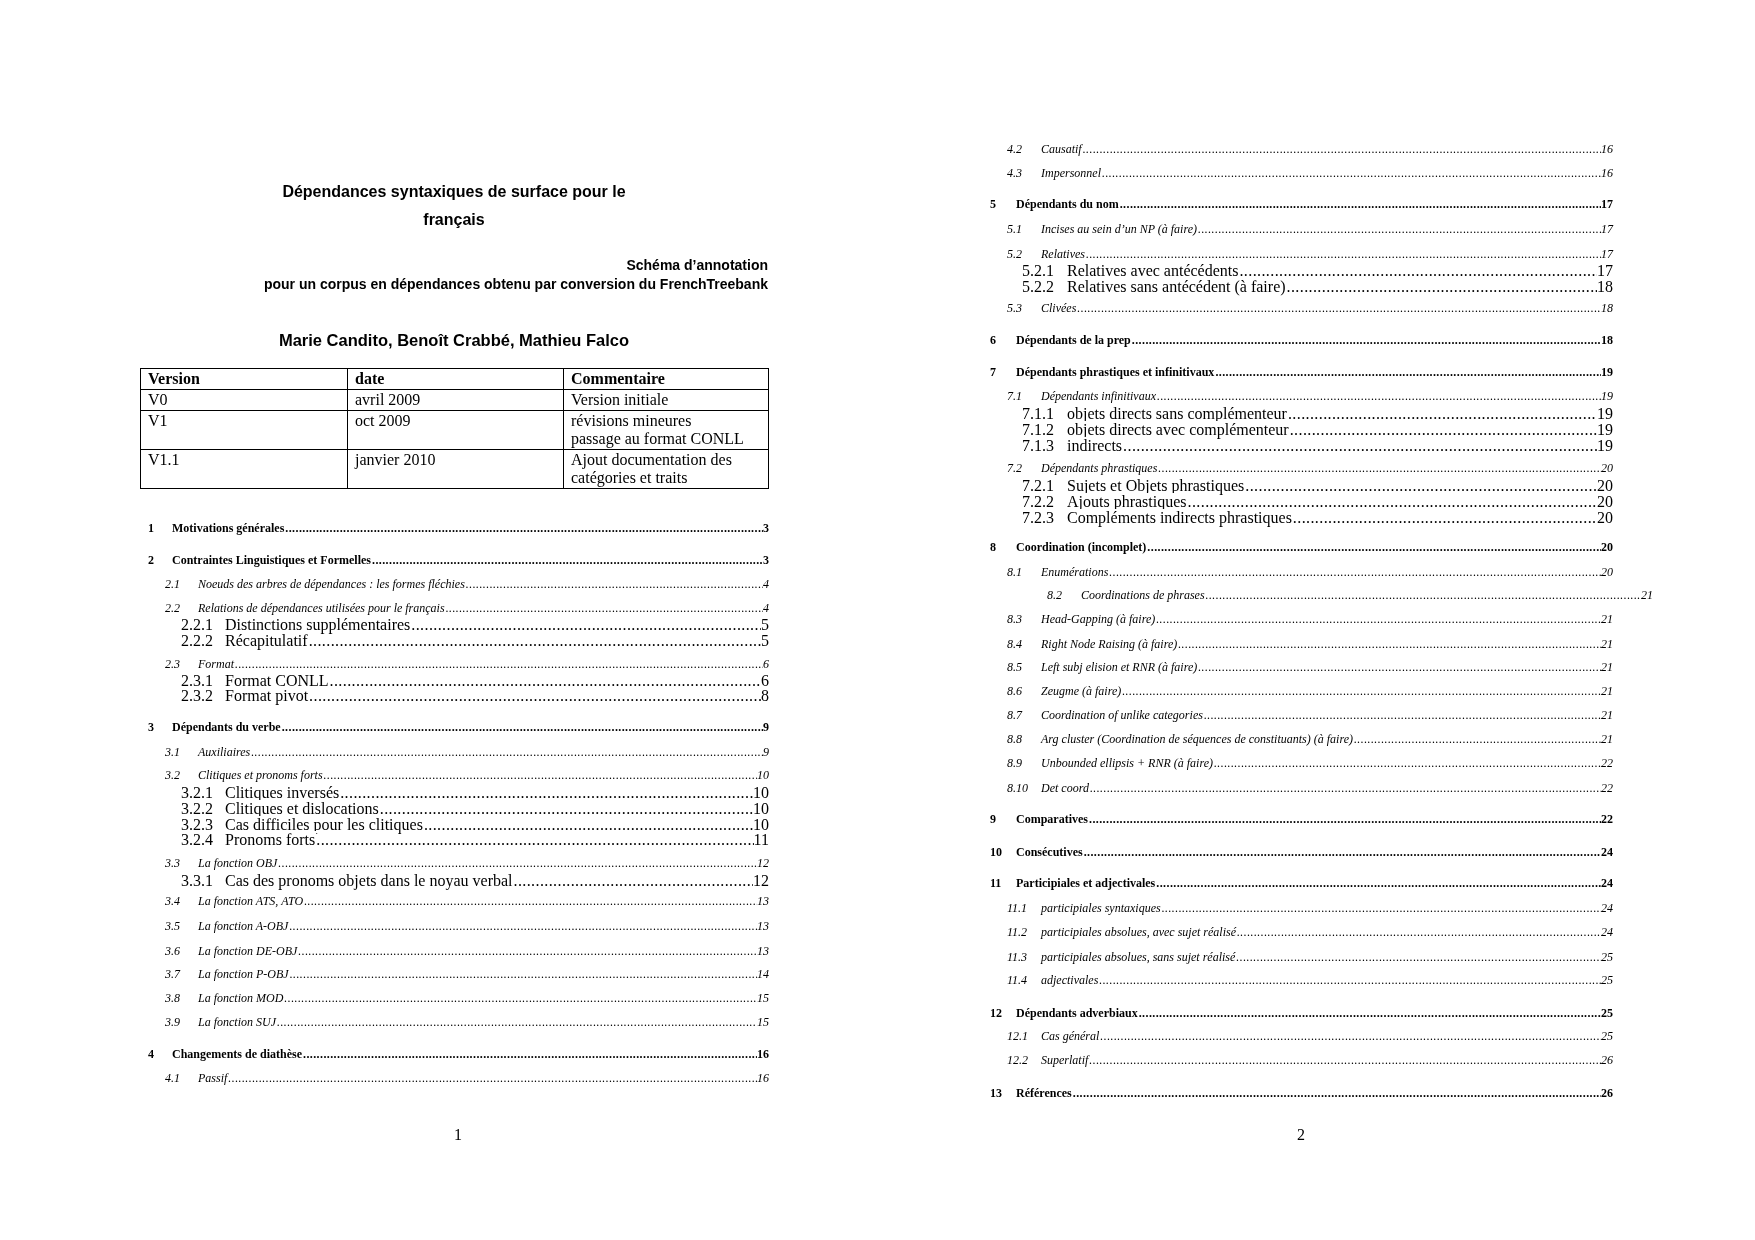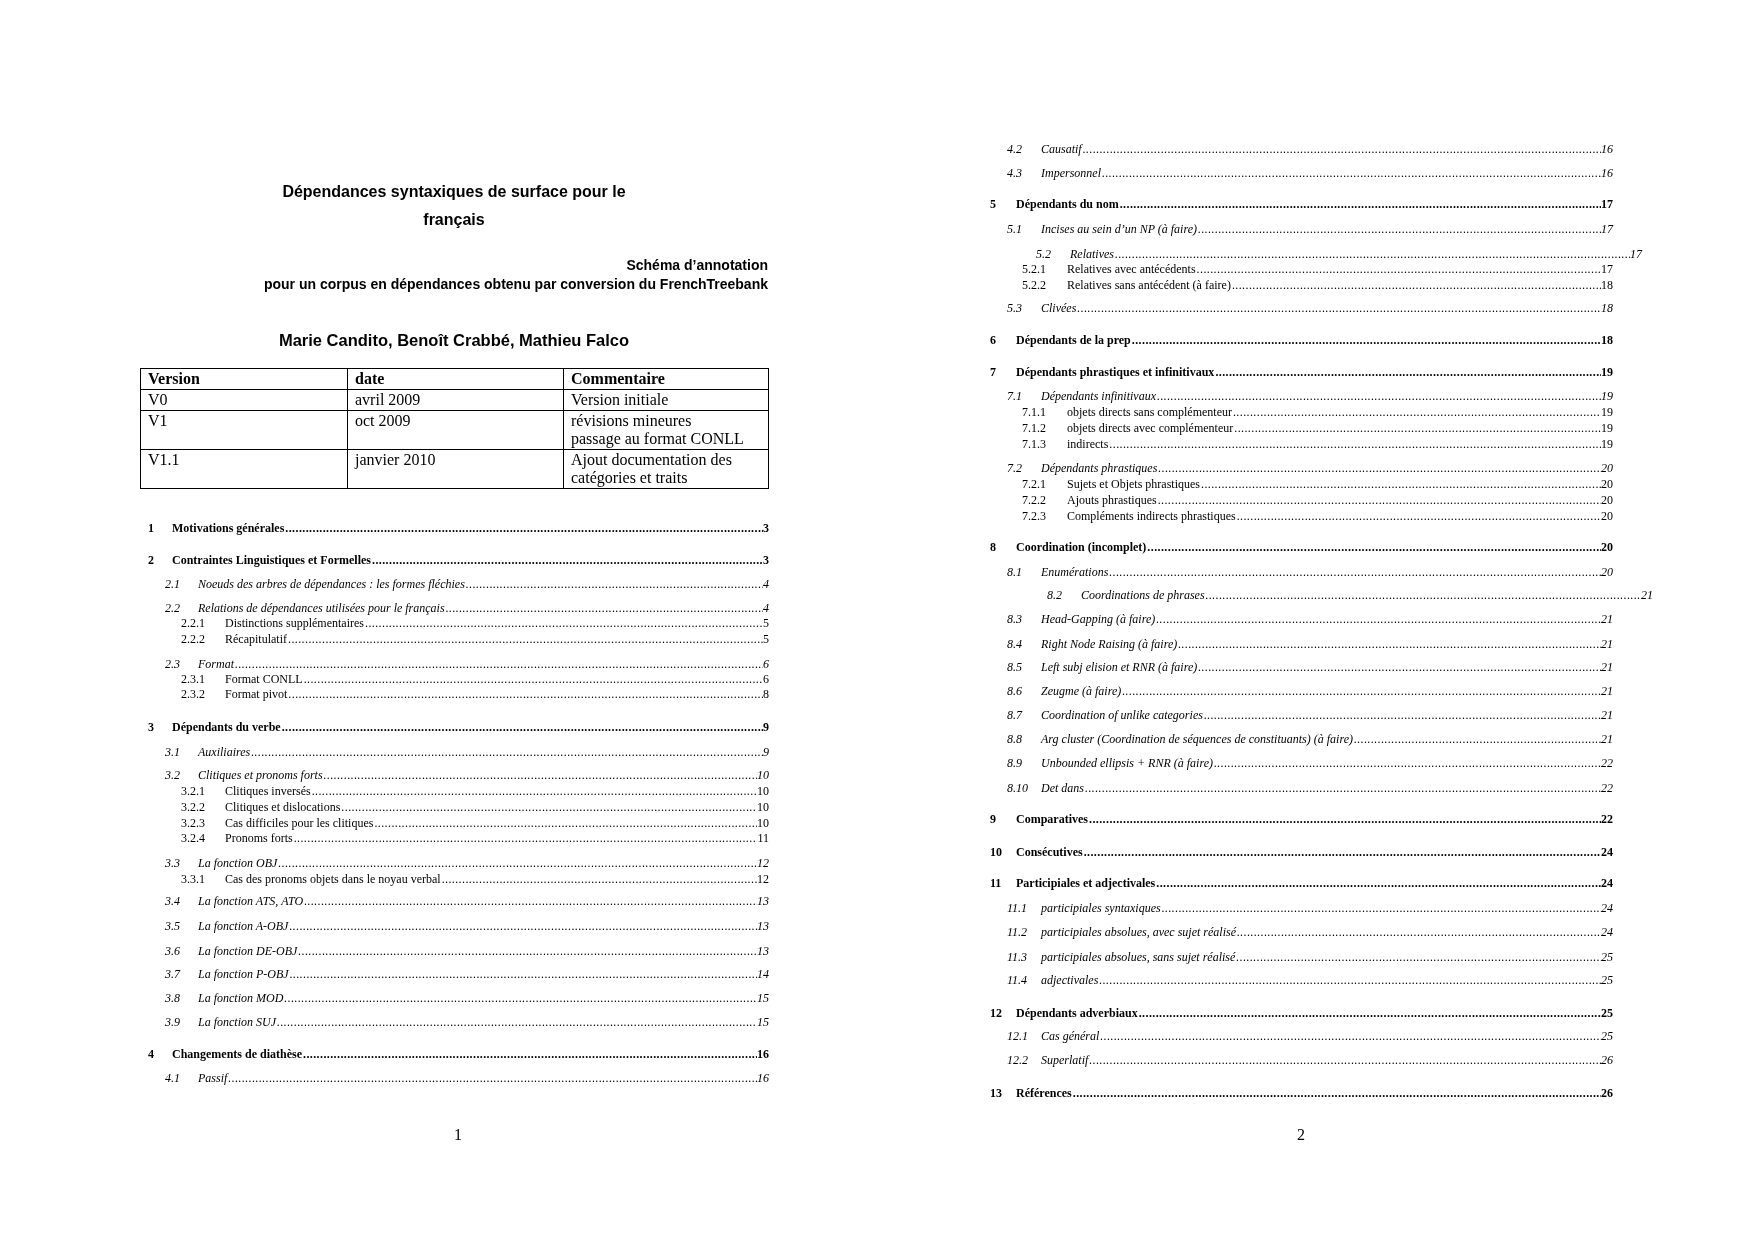--- a/index.html
+++ b/index.html
@@ -15,21 +15,21 @@
   table.versions td, table.versions th { border:1.3px solid #000; text-align:left; vertical-align:top; padding:1px 7px; font-weight:normal; }
   table.versions th { font-weight:bold; }
   .toc-line { position:absolute; font-family:"Liberation Serif", serif; display:flex; align-items:baseline; white-space:nowrap; }
   .toc-line .num { position:absolute; left:0; }
   .toc-line .lbl { background:#fff; padding-right:1px; }
   .toc-line .dots { flex:1; overflow:hidden; margin:0 0 0 0; }
   .toc-line .dots::before { content:"................................................................................................................................................................................................................................................................................"; letter-spacing:0.4px; }
   .toc-line .pg { background:#fff; }
   .l1 { font-weight:bold; font-size:12px; }
   .l2 { font-style:italic; font-size:12px; }
-  .l3 { font-size:12px; }
+  .l3 { font-size:16px; }
   .pagenum { position:absolute; top:1126px; font-family:"Liberation Serif", serif; font-size:16px; }
 </style>
 </head>
 <body>
 
 <div class="page" id="page-left">
   <div class="title t-main">
     <div>Dépendances syntaxiques de surface pour le</div>
     <div>français</div>
   </div>
@@ -252,21 +252,21 @@
         <span class="lbl">Dépendants du nom</span>
         <span class="dots"></span>
         <span class="pg">17</span>
       </div>
       <div class="toc-line l2" style="left: 130px; width: 606px; top: 222px; padding-left: 34px; box-sizing: border-box;">
         <span class="num">5.1</span>
         <span class="lbl">Incises au sein d’un NP (à faire)</span>
         <span class="dots"></span>
         <span class="pg">17</span>
       </div>
-      <div class="toc-line l2" style="left: 130px; width: 606px; top: 247px; padding-left: 34px; box-sizing: border-box; margin-left: 29px;">
+      <div class="toc-line l2" style="left: 130px; width: 606px; top: 247px; padding-left: 34px; box-sizing: border-box;">
         <span class="num">5.2</span>
         <span class="lbl">Relatives</span>
         <span class="dots"></span>
         <span class="pg">17</span>
       </div>
       <div class="toc-line l3" style="left: 145px; width: 591px; top: 262px; padding-left: 45px; box-sizing: border-box;">
         <span class="num">5.2.1</span>
         <span class="lbl">Relatives avec antécédents</span>
         <span class="dots"></span>
         <span class="pg">17</span>
@@ -398,21 +398,21 @@
         <span class="pg">21</span>
       </div>
       <div class="toc-line l2" style="left: 130px; width: 606px; top: 756px; padding-left: 34px; box-sizing: border-box;">
         <span class="num">8.9</span>
         <span class="lbl">Unbounded ellipsis + RNR (à faire)</span>
         <span class="dots"></span>
         <span class="pg">22</span>
       </div>
       <div class="toc-line l2" style="left: 130px; width: 606px; top: 781px; padding-left: 34px; box-sizing: border-box;">
         <span class="num">8.10</span>
-        <span class="lbl">Det dans</span>
+        <span class="lbl">Det coord</span>
         <span class="dots"></span>
         <span class="pg">22</span>
       </div>
       <div class="toc-line l1" style="left: 113px; width: 623px; top: 812px; padding-left: 26px; box-sizing: border-box;">
         <span class="num">9</span>
         <span class="lbl">Comparatives</span>
         <span class="dots"></span>
         <span class="pg">22</span>
       </div>
       <div class="toc-line l1" style="left: 113px; width: 623px; top: 845px; padding-left: 26px; box-sizing: border-box;">

